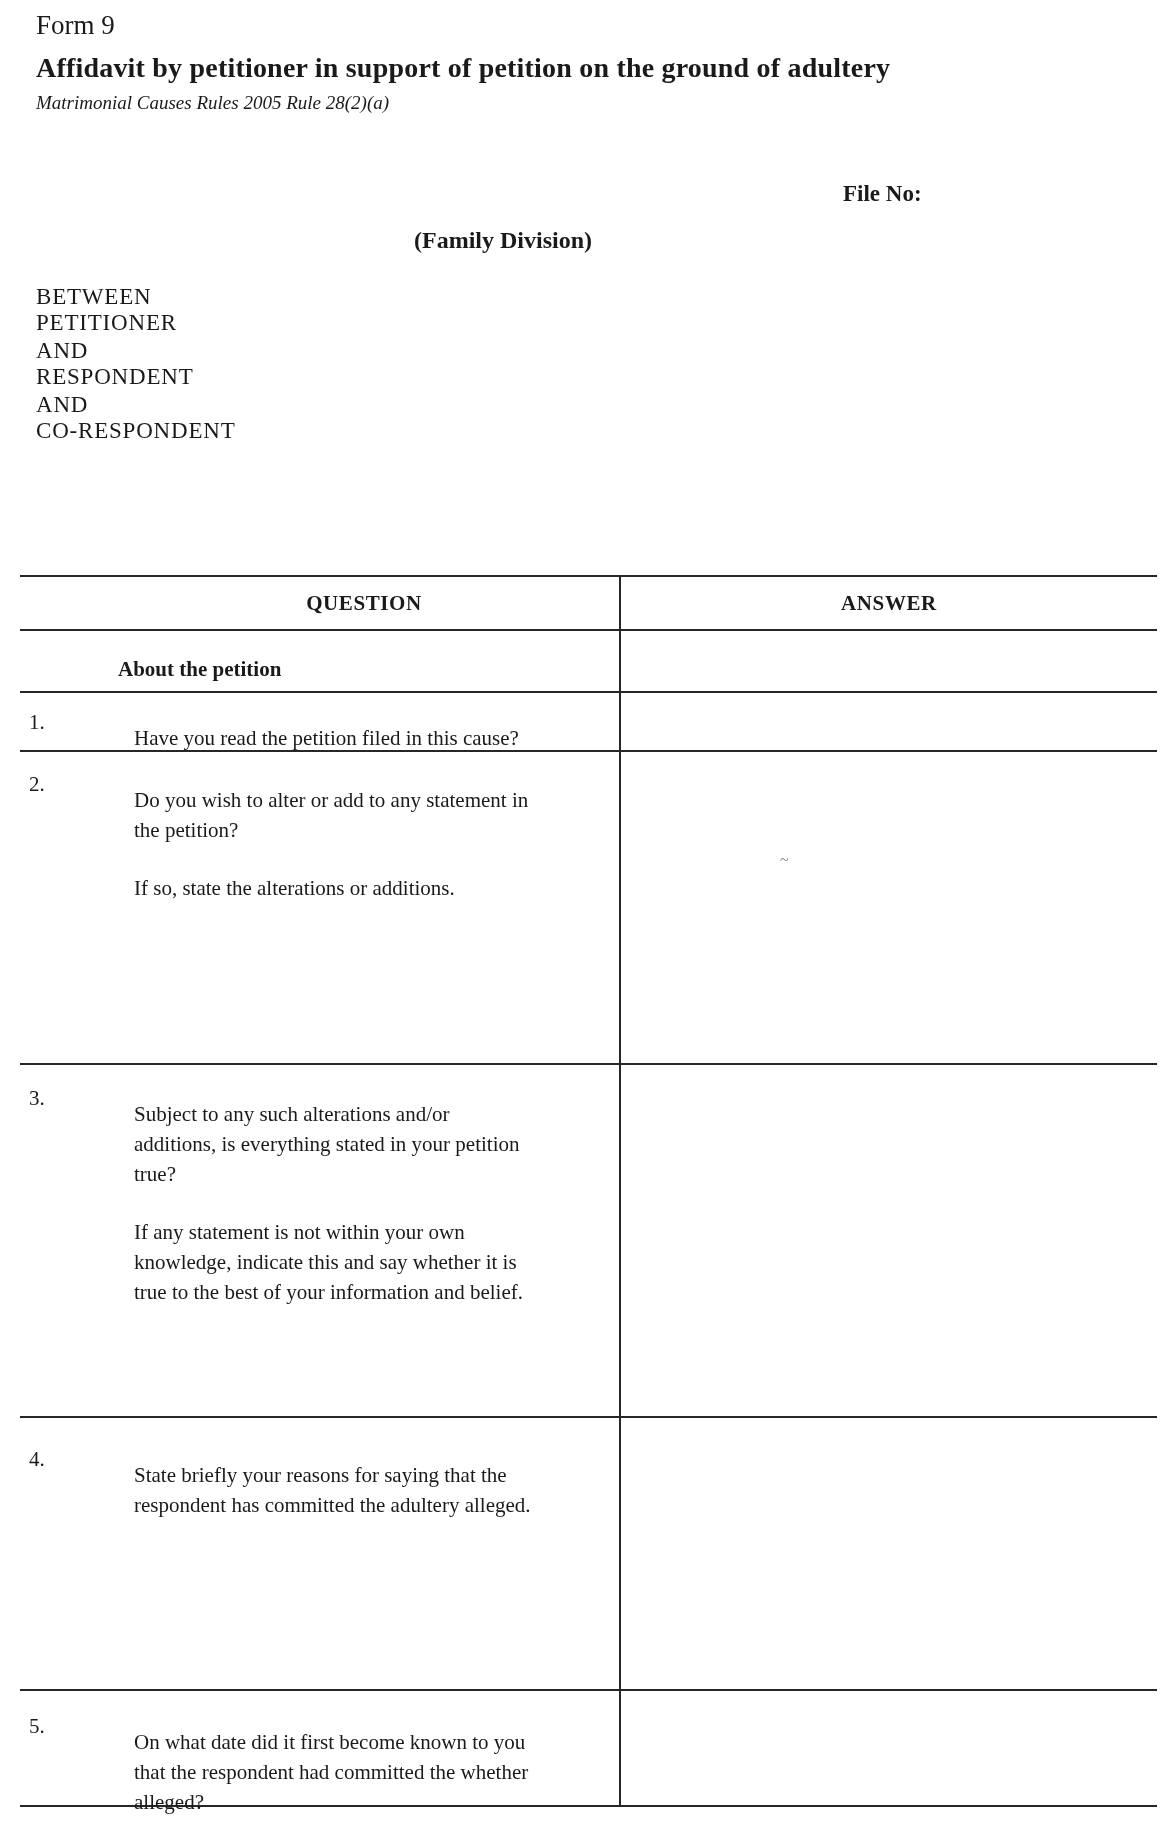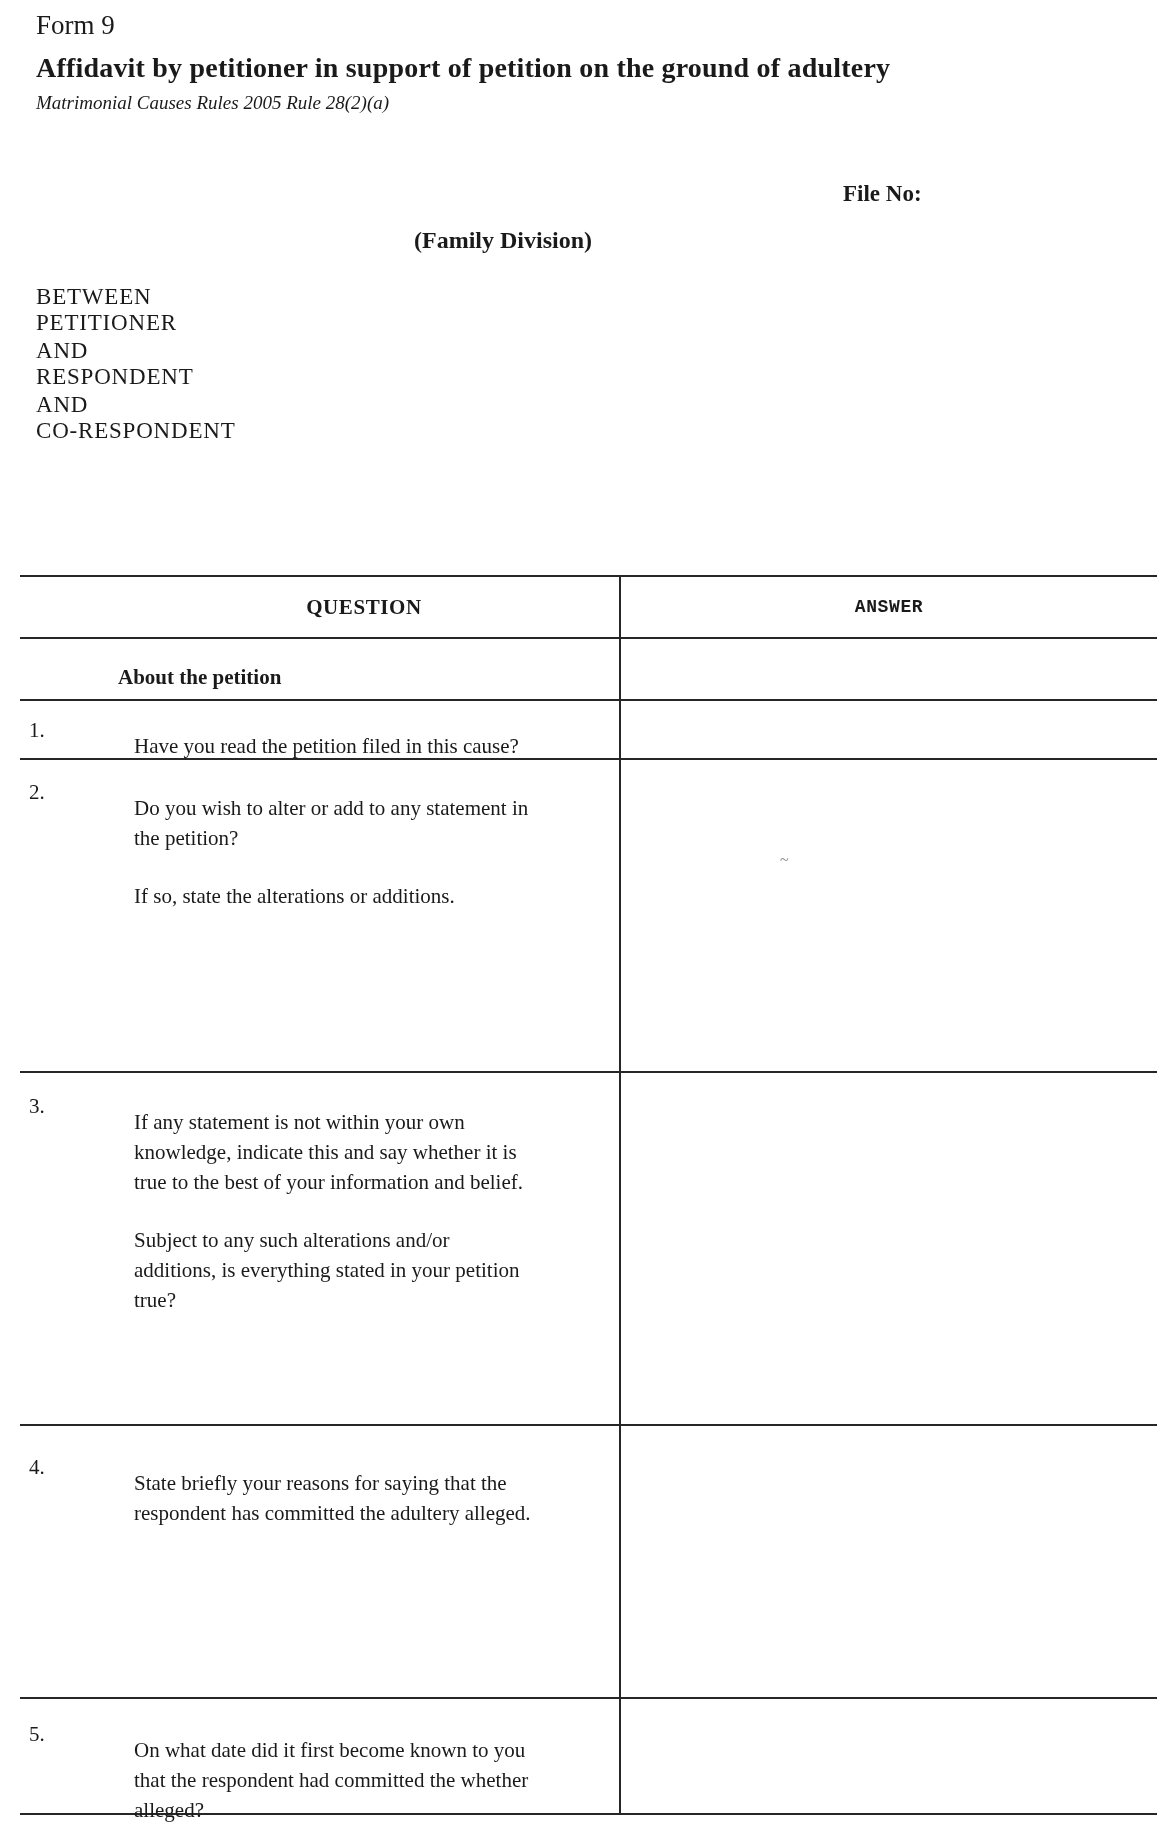--- a/index.html
+++ b/index.html
@@ -28,21 +28,21 @@
 
   
   .qtable { position:absolute; left:20px; top:575px; width:1137px; border-top:2px solid #262626; }
   .trow   { display:flex; box-sizing:border-box; border-bottom:2px solid #262626; }
   .qcell  { width:599px; box-sizing:border-box; display:flex; align-items:flex-start; padding:0 10px 0 9px; }
   .acell  { flex:1; border-left:2px solid #262626; position:relative; }
 
   .qcell-h{ width:599px; box-sizing:border-box; display:flex; align-items:center; justify-content:center;
             padding-left:89px; font-weight:bold; font-size:21px; letter-spacing:0.6px; }
   .acell-h{ flex:1; border-left:2px solid #262626; display:flex; align-items:center; justify-content:center;
-            font-weight:bold; font-size:18px; letter-spacing:0.6px;font-family:Liberation Mono, monospace; }
+            font-weight:bold; font-size:21px; letter-spacing:0.6px; }
 
   .qnum   { flex:0 0 89px; width:89px; font-size:21px; line-height:30px; }
   .qbody  { font-size:21px; line-height:30px; }
   .qbody p{ margin:16px; white-space:pre-line; }
   .qbody p + p { margin-top:28px; }
   .section-heading { font-weight:bold; font-size:21px; line-height:28px; }
 
   .scan-artifact { position:absolute; left:780px; top:851px; color:#8d8d8d; font-size:16px; }
 </style>
 </head>
@@ -67,21 +67,21 @@
   </div>
   <div class="party-row p2">
     <span>AND</span>
     <span>CO-RESPONDENT</span>
   </div>
 
   <div class="scan-artifact">~</div>
 
   <div class="qtable">
 
-    <div class="trow" style="height:62px;">
+    <div class="trow" style="height:54px;">
       <div class="qcell-h">QUESTION</div>
       <div class="acell-h">ANSWER</div>
     </div>
 
     <div class="trow" style="height:62px;">
       <div class="qcell" style="padding-top:24px;">
         <div class="qnum"></div>
         <div class="section-heading">About the petition</div>
       </div>
       <div class="acell"></div>
@@ -106,26 +106,26 @@
           <p>If so, state the alterations or additions.</p>
         </div>
       </div>
       <div class="acell"></div>
     </div>
 
     <div class="trow" style="height:353px;">
       <div class="qcell" style="padding-top:18px;">
         <div class="qnum">3.</div>
         <div class="qbody">
+          <p>Subject to any such alterations and/or
+additions, is everything stated in your petition
+true?</p>
           <p>If any statement is not within your own
 knowledge, indicate this and say whether it is
 true to the best of your information and belief.</p>
-          <p>Subject to any such alterations and/or
-additions, is everything stated in your petition
-true?</p>
         </div>
       </div>
       <div class="acell"></div>
     </div>
 
     <div class="trow" style="height:273px;">
       <div class="qcell" style="padding-top:26px;">
         <div class="qnum">4.</div>
         <div class="qbody">
           <p>State briefly your reasons for saying that the

